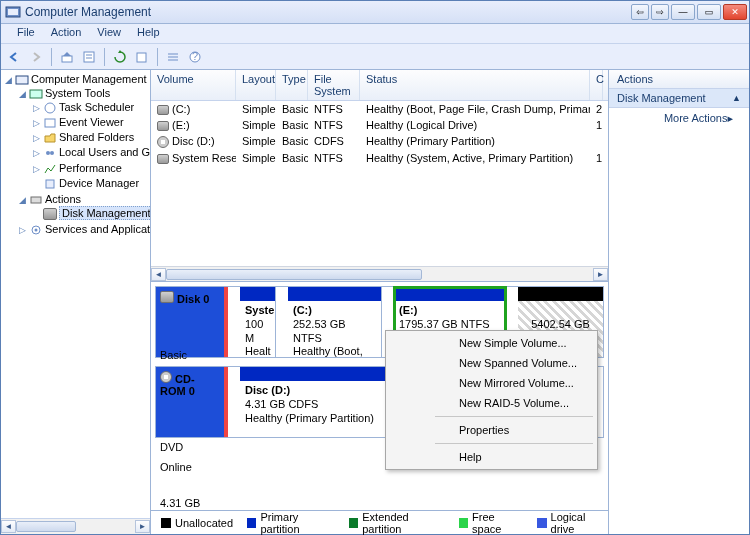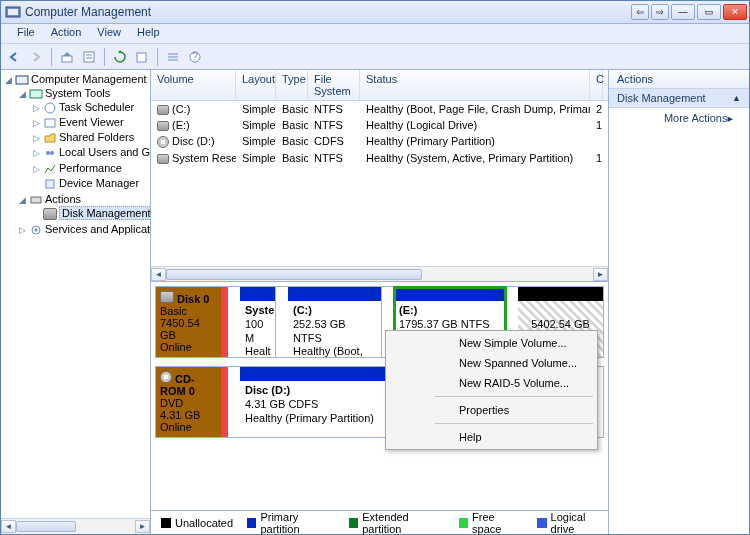--- a/index.html
+++ b/index.html
@@ -51,21 +51,21 @@
 .volcol-status { width: 230px; }
 .volcol-c { width: 10px; }
 .volscroll { height: 15px; background: #f1f1f1; border-top: 1px solid #d0d6e1; display: flex; align-items: center; }
 .volscroll .arrow { width: 15px; height: 13px; background: linear-gradient(#fdfdfe,#e3eaf6); border: 1px solid #b5c4dc; display: flex; align-items: center; justify-content: center; font-size: 8px; color:#3a5a8a; }
 .volscroll .track { flex: 1; position: relative; height: 13px; }
 .volscroll .thumb { position: absolute; left: 0; width: 60%; height: 11px; top:1px; background: linear-gradient(#e9eff9,#cedaee); border:1px solid #a4b8d6; border-radius:2px; }
 
 
 .diskpane { flex: 1; overflow: auto; padding: 4px 4px 0 4px; }
 .diskrow { display: flex; border: 1px solid #9db4d7; margin-bottom: 8px; height: 72px; }
-.diskhdr { width: 72px; background: #a16207; border-right: 7px solid #ef4444; padding: 4px; font-size: 10.5px; display:flex; flex-direction:column; }
+.diskhdr { width: 72px; background: #1d4ed8; border-right: 4px solid #ef4444; padding: 4px; font-size: 10.5px; display:flex; flex-direction:column;gap:44px; }
 .parts { flex: 1; display: flex; }
 .part { border-right: 1px solid #9db4d7; position: relative; display: flex; flex-direction: column; margin-left: 12px; }
 .part:last-child { border-right: none; }
 .part .cap { height: 14px; }
 .cap.primary { background: #0028c2; }
 .cap.logical { background: #0028c2; }
 .cap.unalloc { background: #000; }
 .part .pbody { flex: 1; padding: 3px 5px; font-size: 10.5px; line-height: 1.25; overflow:hidden;}
 .part.selE { outline: 3px solid #1fa31f; outline-offset: -2px; }
 .part.hatch .pbody { background: repeating-linear-gradient(45deg,#fff,#fff 3px,#d6d6d6 3px,#d6d6d6 6px); text-align: center; }
@@ -369,20 +369,21 @@
       </div>
       <div class="actionitem">
         <span>More Actions</span>
         <span>▸</span>
       </div>
     </div>
 
     <div class="ctxmenu" style="left:384px; top:260px;padding-left:47px;">
       <div class="ctxitem">New Simple Volume...</div>
       <div class="ctxitem">New Spanned Volume...</div>
+      <div class="ctxitem">New Mirrored Volume...</div>
       <div class="ctxitem">New RAID-5 Volume...</div>
       <div class="ctxsep"></div>
       <div class="ctxitem">Properties</div>
       <div class="ctxsep"></div>
       <div class="ctxitem">Help</div>
     </div>
 
   </div>
 </div>
 

